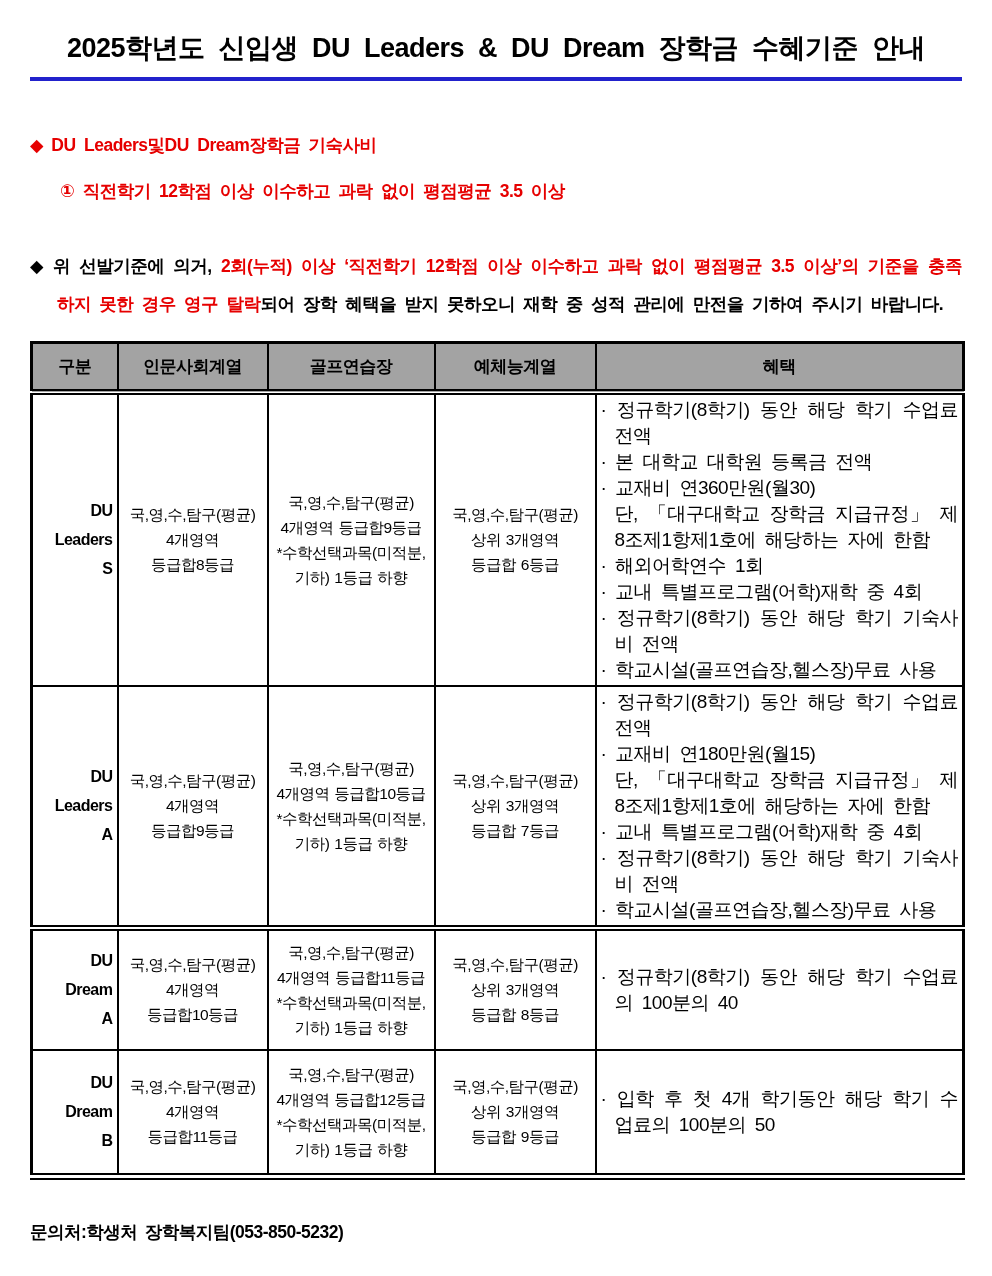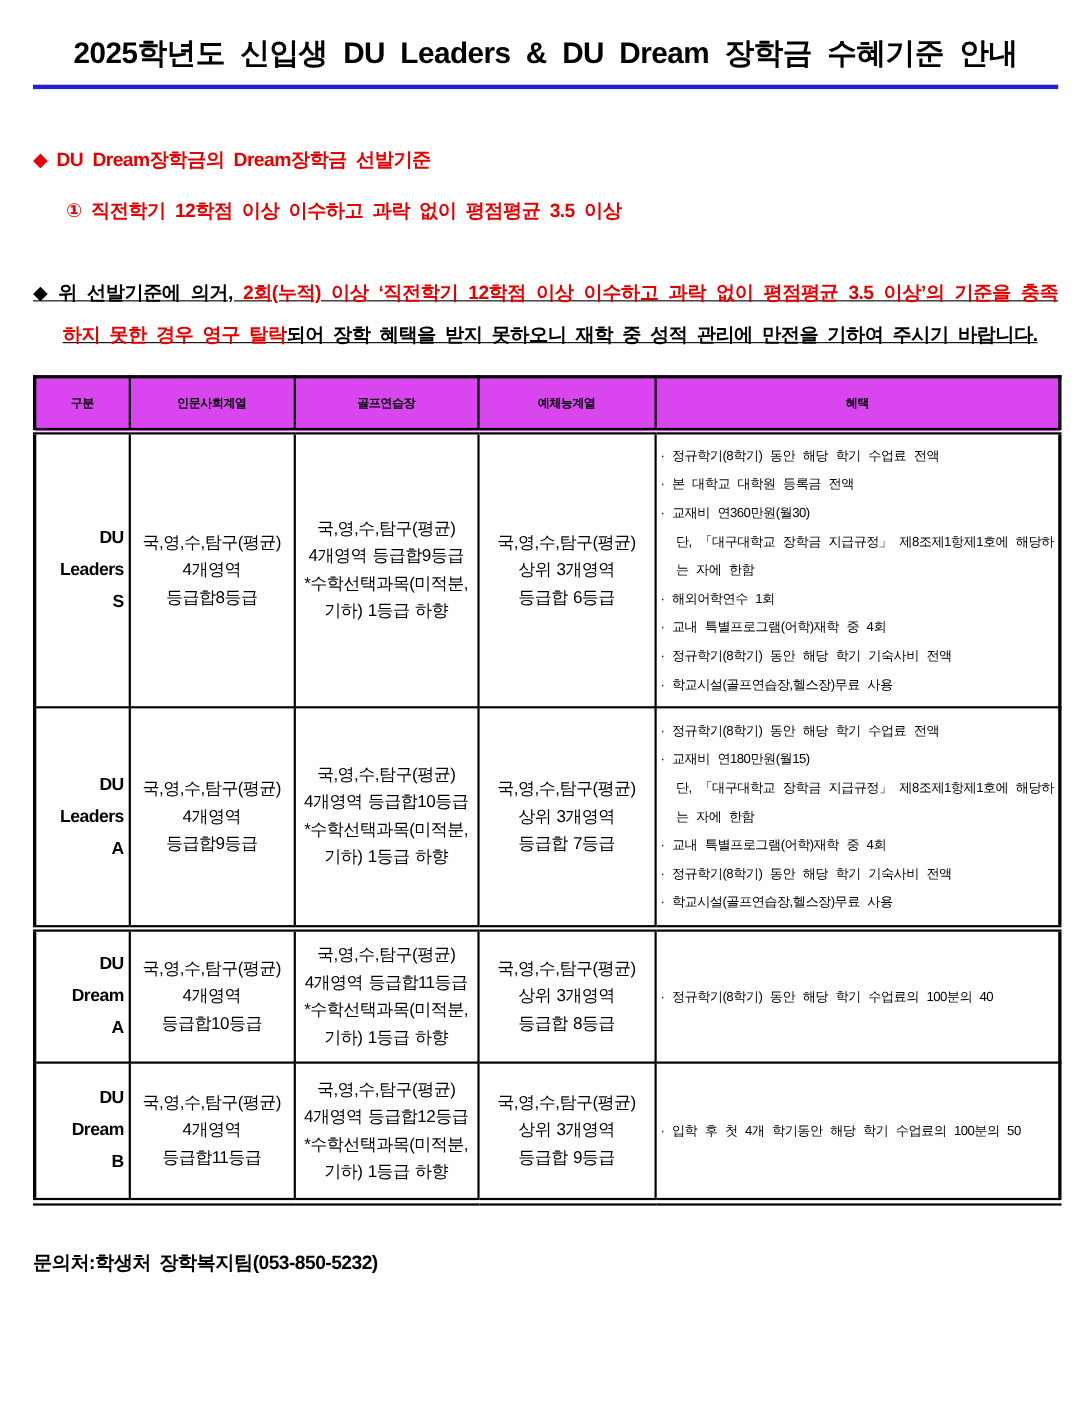--- a/index.html
+++ b/index.html
@@ -54,61 +54,60 @@
   .sec-notice {
     margin-top: 44px;
     font-size: 17.5px;
     font-weight: bold;
     line-height: 38px;
     letter-spacing: -0.5px;
     word-spacing: 4px;
     padding-left: 27px;
     text-indent: -27px;
     text-align: justify;
-    text-decoration: underline;
   }
   .sec-notice .red { color: #e60000; }
   
   .tbl-wrap { margin-top: 16px; }
   table.sch {
     border-collapse: collapse;
     width: 932px;
     table-layout: fixed;
     border: 3px solid #000;
   }
   table.sch th, table.sch td {
     border: 2px solid #000;
     vertical-align: middle;
     padding: 2px 4px;
     letter-spacing: -0.5px;
   }
   table.sch thead th {
-    background: #d946ef;
-    font-size: 11px;
+    background: #a3a3a3;
+    font-size: 17px;
     font-weight: bold;
     height: 41px;
     text-align: center;
     border-bottom: 6px double #000;
   }
   td.c-name {
     font-weight: bold;
     font-size: 16px;
     text-align: right;
     line-height: 29px;
     white-space: pre-line;
   }
   td.c-crit {
     font-size: 15.5px;
     text-align: center;
     line-height: 25px;
     white-space: pre-line;
     word-spacing: 1px;
   }
   td.c-benefit {
-    font-size: 12px;
+    font-size: 19px;
     padding: 4px 6px 4px 8px;
   }
   .bline {
     line-height: 26px;
     padding-left: 14px;
     text-indent: -14px;
     text-align: justify;
     word-spacing: 4px;
   }
   .bline.cont {
@@ -130,21 +129,21 @@
 </head>
 <body>
 
 <div class="page">
 
   <h1 class="doc-title">2025학년도 신입생 DU Leaders &amp; DU Dream 장학금 수혜기준 안내</h1>
   <div class="title-rule"></div>
 
 
   <div class="sec-select">
-    <p class="sec-head"><span>◆</span> <span>DU Dream장학금의 Dream장학금 선발기준</span></p>
+    <p class="sec-head"><span>◆</span> <span>DU Leaders및DU Dream장학금 기숙사비</span></p>
     <p class="sec-item">① 직전학기 12학점 이상 이수하고 과락 없이 평점평균 3.5 이상</p>
   </div>
 
   <p class="sec-notice"><span>◆ </span><span>위 선발기준에 의거, </span><span class="red">2회(누적) 이상 ‘직전학기 12학점 이상 이수하고 과락 없이 평점평균 3.5 이상’의 기준을 충족하지 못한 경우 영구 탈락</span><span>되어 장학 혜택을 받지 못하오니 재학 중 성적 관리에 만전을 기하여 주시기 바랍니다.</span></p>
 
   <div class="tbl-wrap">
     <table class="sch">
       <colgroup>
         <col style="width:86px">
           <col style="width:150px">

